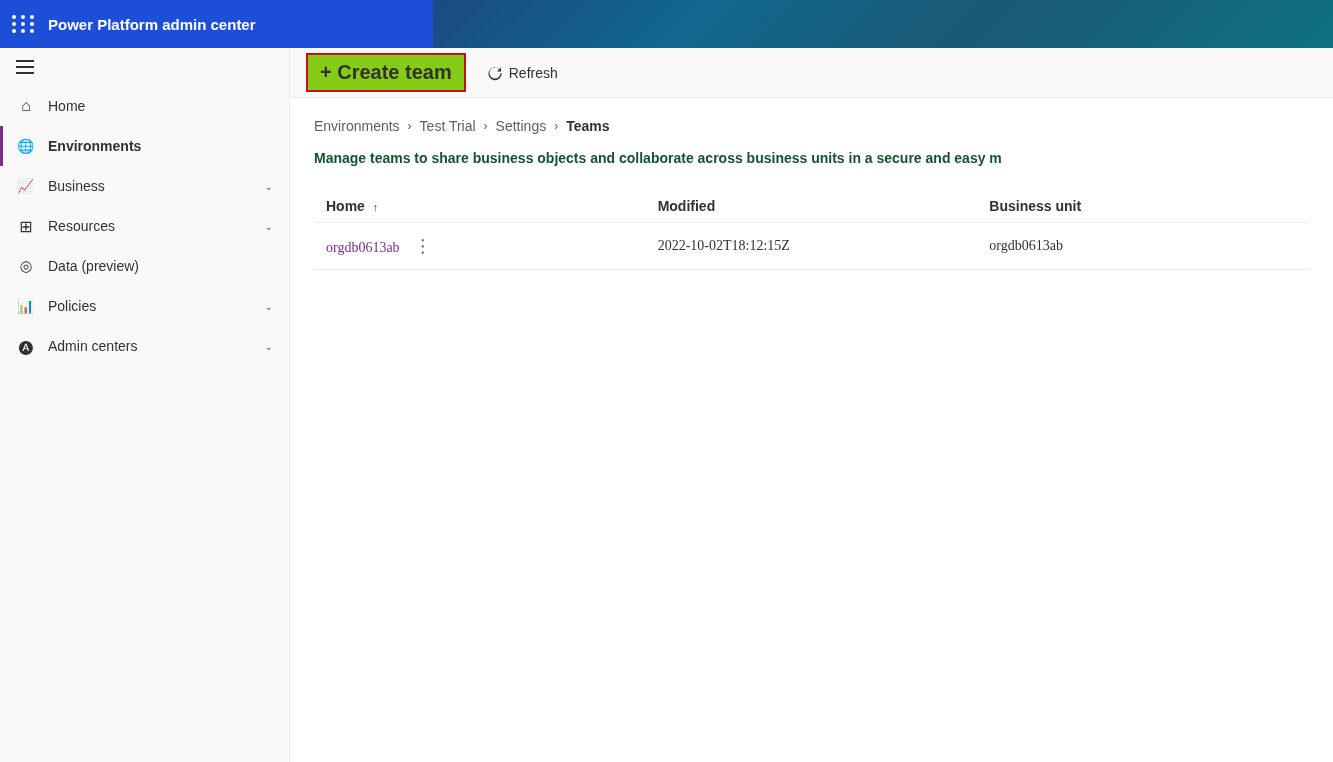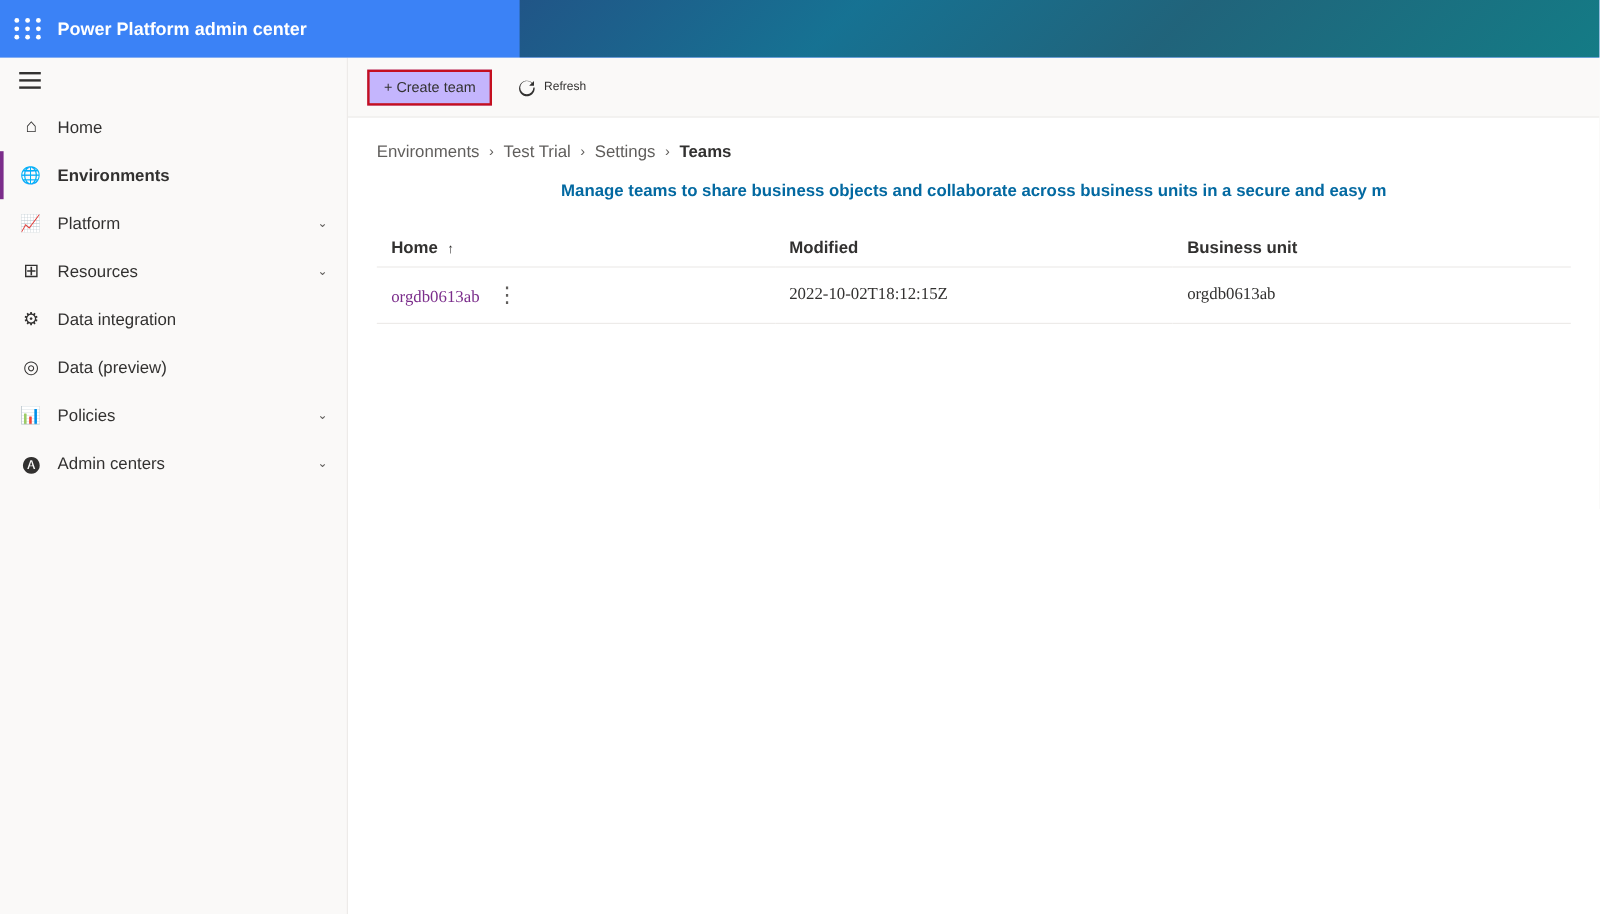--- a/index.html
+++ b/index.html
@@ -1,21 +1,21 @@
 <!DOCTYPE html>
 <html><head>
   <meta charset="utf-8">
   <style>
     * { box-sizing: border-box; margin: 0; padding: 0; }
     body { font-family: 'Segoe UI', sans-serif; display: flex; flex-direction: column; height: 762px; overflow: hidden; background: #f3f2f1; }
 
     
     .top-header {
       height: 48px;
-      background: #3b82f6;
+      background: #1d4ed8;
       display: flex;
       align-items: center;
       padding: 0 12px;
       gap: 12px;
       flex-shrink: 0;
       position: relative;
       overflow: hidden;
       text-align: right;
     }
     .top-header-bg {
@@ -130,35 +130,36 @@
       padding: 0 16px;
       gap: 8px;
       flex-shrink: 0;
     }
     .toolbar-btn {
       display: flex;
       align-items: center;
       gap: 6px;
       padding: 6px 12px;
       border: 2px solid #c50f1f;
-      background: #c4b5fd;
-      cursor: pointer;
-      font-size: 12px;
+      background: #84cc16;
+      cursor: pointer;
+      font-size: 20px;
       color: #323130;
       font-family: 'Segoe UI', sans-serif;
+      font-weight: bold;
     }
     .toolbar-btn-plain {
       display: flex;
       align-items: center;
       gap: 6px;
       padding: 6px 12px;
       border: 1px solid transparent;
       background: transparent;
       cursor: pointer;
-      font-size: 10px;
+      font-size: 14px;
       color: #323130;
       font-family: 'Segoe UI', sans-serif;
     }
 
     
     .main-content {
       flex: 1;
       padding: 20px 24px;
       overflow-y: auto;
     }
@@ -179,23 +180,22 @@
     .breadcrumb-current {
       font-weight: 700;
       color: #323130;
     }
     .breadcrumb-sep { color: #605e5c; font-size: 12px; }
 
     
     .page-description {
       font-size: 14px;
       font-weight: 600;
-      color: #0369a1;
+      color: #14532d;
       margin-bottom: 24px;
-      text-align: center;
     }
 
     
     .data-table {
       width: 100%;
       border-collapse: collapse;
     }
     .data-table th {
       text-align: left;
       padding: 8px 12px;
@@ -273,35 +273,31 @@
       <span class="nav-label">Home</span>
     </div>
 
     <div class="nav-item active">
       <div class="nav-icon icon-globe"></div>
       <span class="nav-label">Environments</span>
     </div>
 
     <div class="nav-item">
       <div class="nav-icon icon-chart"></div>
-      <span class="nav-label">Platform</span>
+      <span class="nav-label">Business</span>
       <span class="chevron">⌄</span>
     </div>
 
     <div class="nav-item">
       <div class="nav-icon icon-resource"></div>
       <span class="nav-label">Resources</span>
       <span class="chevron">⌄</span>
     </div>
 
 
-    <div class="nav-item">
-      <div class="nav-icon icon-data-int"></div>
-      <span class="nav-label">Data integration</span>
-    </div>
 
     <div class="nav-item">
       <div class="nav-icon icon-data-prev"></div>
       <span class="nav-label">Data (preview)</span>
     </div>
 
     <div class="nav-item">
       <div class="nav-icon icon-policies"></div>
       <span class="nav-label">Policies</span>
       <span class="chevron">⌄</span>

